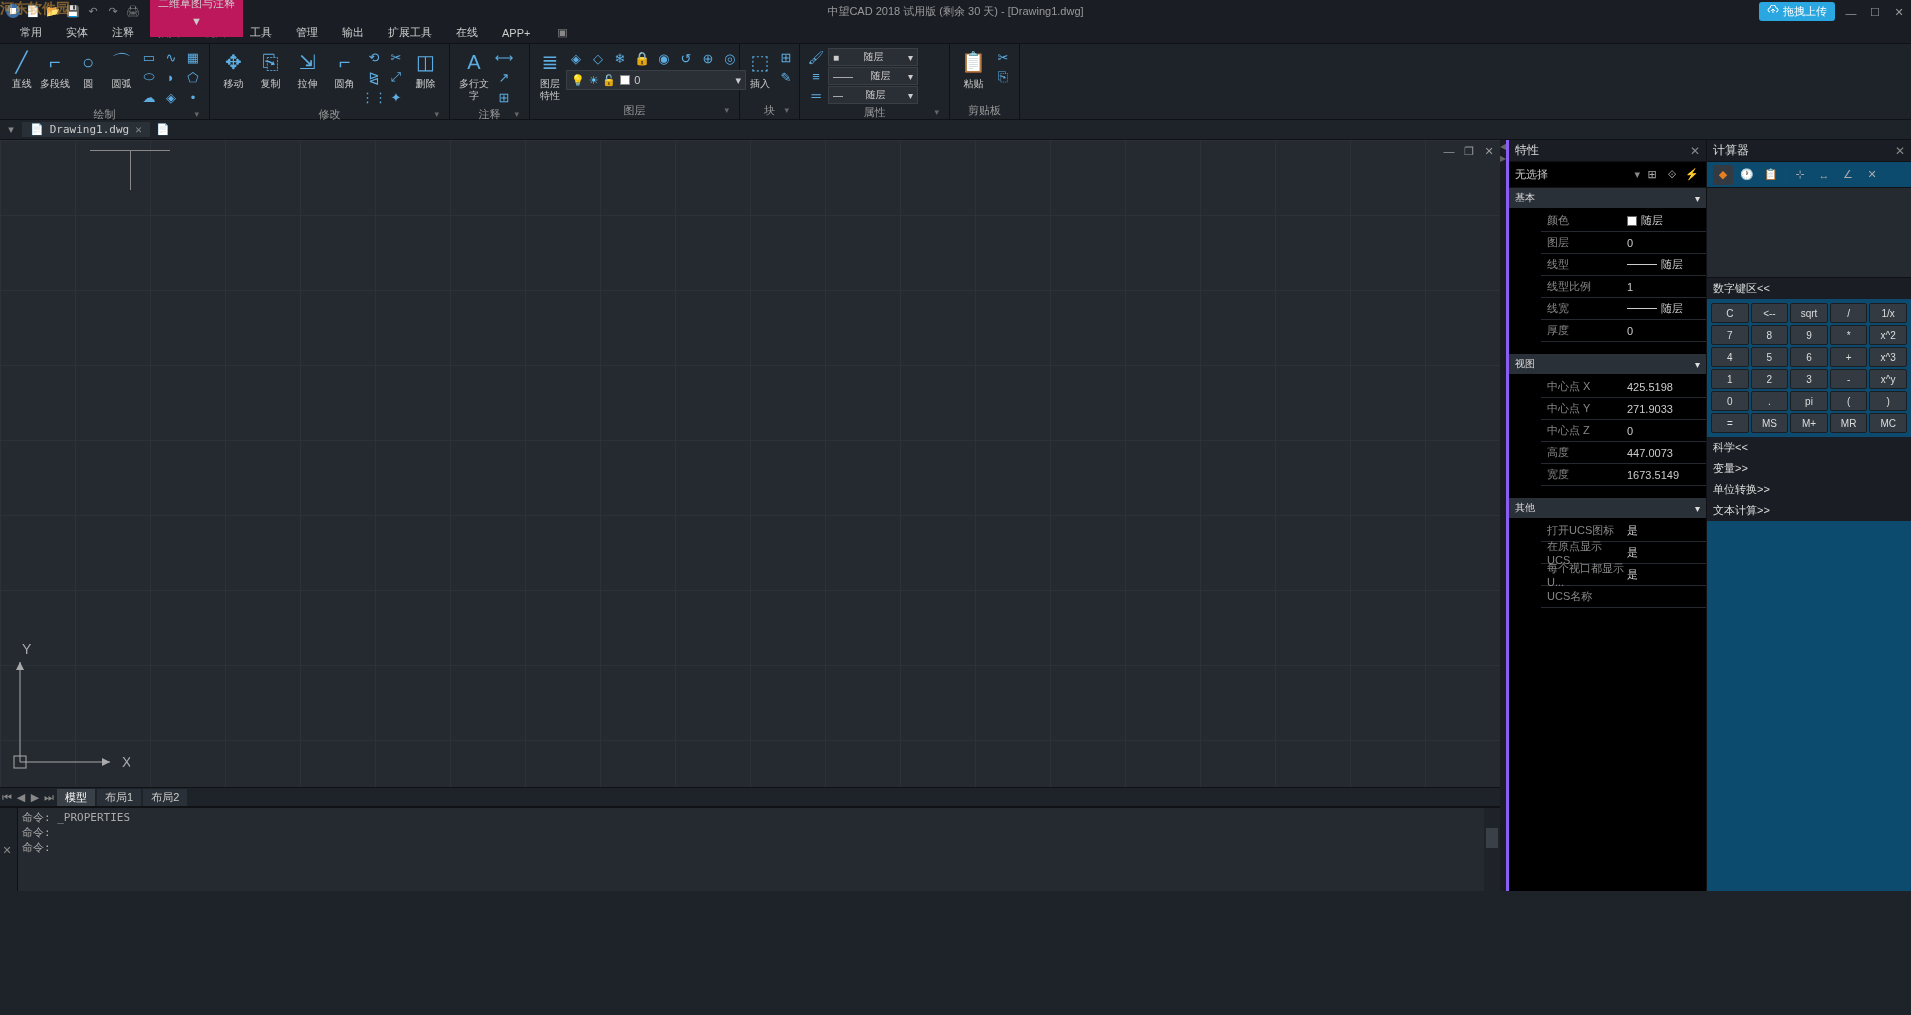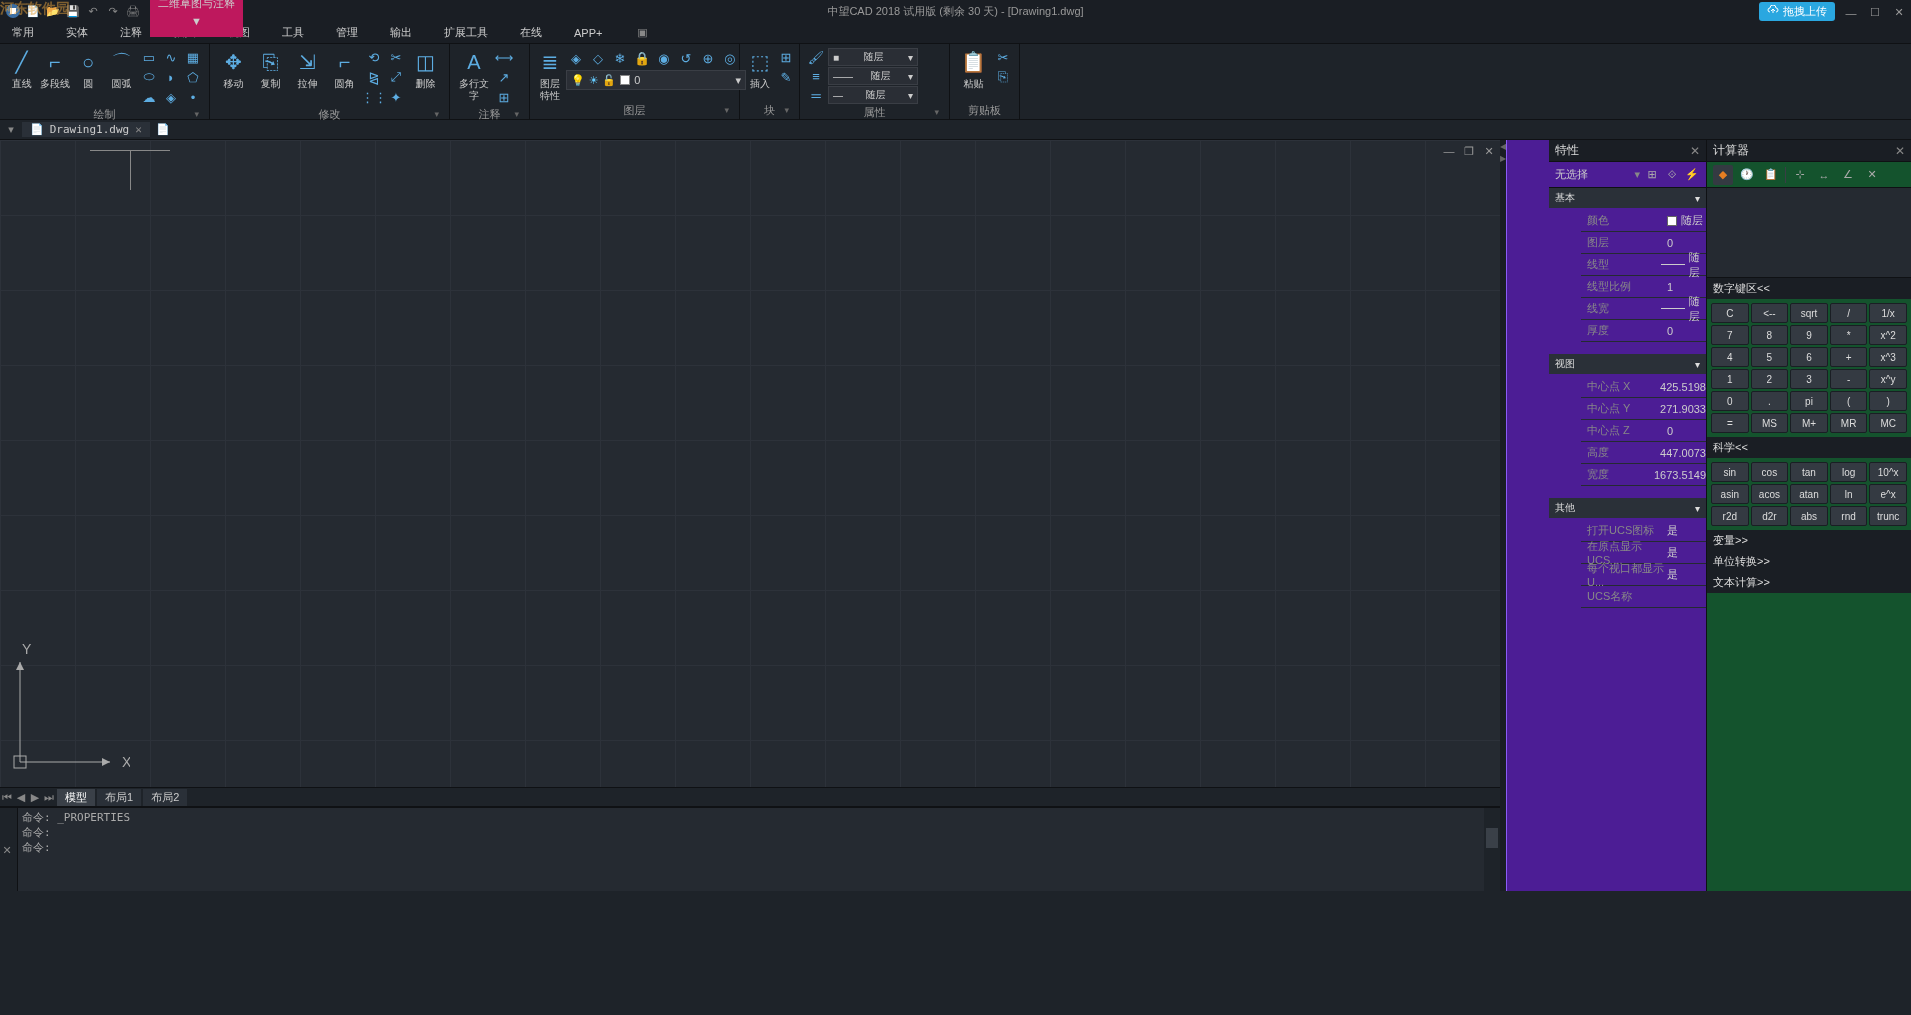--- a/index.html
+++ b/index.html
@@ -7,21 +7,21 @@
 .titlebar { height: 22px; background: #1a1e24; display: flex; align-items: center; padding: 0 4px; position: relative; }
 .titlebar .qat { display: flex; gap: 2px; align-items: center; }
 .titlebar .icon-btn { width: 18px; height: 18px; display: flex; align-items: center; justify-content: center; color: #8a8a8a; cursor: pointer; }
 .titlebar .workspace { background: #be185d; color: #ccc; padding: 10px 8px; font-size: 11px; margin-left: 8px; display: flex; align-items: center; gap: 4px; flex-direction: column; }
 .titlebar .title { position: absolute; left: 50%; transform: translateX(-50%); color: #999; font-size: 11px; }
 .titlebar .watermark { position: absolute; left: 0; top: 0; color: #e6a23c; opacity: 0.5; font-size: 14px; pointer-events: none; font-weight: bold; }
 .titlebar .win-controls { margin-left: auto; display: flex; gap: 8px; align-items: flex-end; }
 .titlebar .cloud-btn { background: #2aa7e0; color: #fff; padding: 2px 8px; border-radius: 3px; display: flex; align-items: center; gap: 4px; }
 .titlebar .win-btn { width: 16px; height: 16px; display: flex; align-items: center; justify-content: center; color: #999; cursor: pointer; }
 
-.menubar { height: 22px; background: #1a1e24; display: flex; align-items: center; padding: 0 2px; gap: 12px; border-bottom: 1px solid #0f1114; }
+.menubar { height: 22px; background: #1a1e24; display: flex; align-items: center; padding: 0 10px; gap: 4px; border-bottom: 1px solid #0f1114; }
 .menubar .menu-item { padding: 2px 10px; color: #ccc; cursor: pointer; }
 .menubar .menu-icon { width: 20px; height: 20px; display: flex; align-items: center; justify-content: center; color: #888; margin-left: 8px; cursor: pointer; }
 
 .ribbon { height: 76px; background: #1e2329; display: flex; border-bottom: 1px solid #0f1114; }
 .ribbon-panel { border-right: 1px solid #0f1114; padding: 2px 6px; display: flex; flex-direction: column; position: relative; }
 .ribbon-panel .panel-body { flex: 1; display: flex; gap: 2px; align-items: flex-start; }
 .ribbon-panel .panel-label { text-align: center; font-size: 11px; color: #999; height: 16px; line-height: 16px; position: relative; }
 .ribbon-panel .expand { position: absolute; right: 4px; bottom: 0px; color: #666; font-size: 9px; cursor: pointer; }
 .big-btn { width: 36px; height: 56px; display: flex; flex-direction: column; align-items: center; justify-content: flex-start; gap: 2px; cursor: pointer; padding-top: 2px; }
 .big-btn .ico { width: 28px; height: 28px; display: flex; align-items: center; justify-content: center; color: #5dade2; font-size: 20px; }
@@ -59,33 +59,33 @@
 .commandline .handle span { width: 12px; height: 12px; color: #888; }
 .commandline .history { flex: 1; padding: 2px 4px; font-family: monospace; font-size: 11px; color: #aaa; overflow-y: auto; }
 .commandline .scroll { width: 16px; background: #1e2329; position: relative; }
 .commandline .scroll .thumb { position: absolute; width: 12px; left: 2px; top: 20px; height: 20px; background: #3a4048; }
 .cmd-line { line-height: 15px; }
 
 .splitter { width: 6px; background: #1a1e24; display: flex; flex-direction: column; justify-content: flex-start; }
 .splitter span { width: 6px; height: 12px; display: flex; align-items: center; justify-content: center; color: #666; font-size: 8px; }
 
 .right-panels { display: flex; flex: 0 0 auto; }
-.panel { width: 200px; background: #4c1d95; border-left: 1px solid #8b5cf6; display: flex; flex-direction: column; padding-left: 42px; }
+.panel { width: 200px; background: #000000; border-left: 3px solid #8b5cf6; display: flex; flex-direction: column; }
 .panel-hdr { height: 22px; background: #1a1e24; display: flex; align-items: center; justify-content: space-between; padding: 0 6px; color: #ddd; font-size: 12px; border-bottom: 1px solid #0f1114; }
 .panel-hdr .close { color: #888; cursor: pointer; }
 .panel-sub { height: 26px; display: flex; align-items: center; padding: 0 6px; gap: 4px; color: #ccc; border-bottom: 1px solid #0f1114; }
 .panel-sub .sel { flex: 1; font-size: 11px; }
 .panel-sub .ico { width: 16px; height: 16px; display: flex; align-items: center; justify-content: center; color: #aaa; cursor: pointer; }
 .panel-body2 { flex: 1; overflow-y: auto; }
 .prop-section-hdr { background: #2a3038; padding: 3px 6px; color: #ddd; font-size: 10px; display: flex; justify-content: space-between; align-items: center; cursor: pointer; margin-bottom: 2px; }
 .prop-row { display: flex; height: 22px; align-items: center; border-bottom: 1px solid #252a31; margin-left: 32px; }
 .prop-row .k { width: 86px; padding-left: 6px; color: #888; font-size: 11px; }
 .prop-row .v { flex: 1; color: #ccc; font-size: 11px; display: flex; align-items: center; gap: 4px; }
 
-.calc { width: 205px; background: #14532d; border-left: 1px solid #0f1114; display: flex; flex-direction: column; }
+.calc { width: 205px; background: #0c4a6e; border-left: 1px solid #0f1114; display: flex; flex-direction: column; }
 .calc-toolbar { height: 26px; display: flex; align-items: center; gap: 4px; padding: 0 6px; border-bottom: 1px solid #0f1114; }
 .calc-toolbar .ico { width: 20px; height: 20px; display: flex; align-items: center; justify-content: center; color: #aaa; cursor: pointer; border-radius: 2px; }
 .calc-toolbar .ico.active { background: #343a42; }
 .calc-display { height: 90px; background: #252a31; border-bottom: 1px solid #0f1114; }
 .calc-section-hdr { background: #1a1e24; padding: 3px 6px; color: #ddd; font-size: 11px; cursor: pointer; }
 .calc-keys { display: grid; grid-template-columns: repeat(5, 1fr); gap: 2px; padding: 4px; }
 .calc-key { height: 20px; background: #343a42; border: 1px solid #1a1e24; display: flex; align-items: center; justify-content: center; color: #ddd; font-size: 10px; cursor: pointer; border-radius: 2px; }
 
 svg { display: block; }
 </style>
@@ -541,35 +541,18 @@
           <div class="calc-key">pi</div>
           <div class="calc-key">(</div>
           <div class="calc-key">)</div>
           <div class="calc-key">=</div>
           <div class="calc-key">MS</div>
           <div class="calc-key">M+</div>
           <div class="calc-key">MR</div>
           <div class="calc-key">MC</div>
         </div>
       <div class="calc-section-hdr">科学&lt;&lt;</div>
-      <div class="calc-keys" id="calc-sci">
-          <div class="calc-key">sin</div>
-          <div class="calc-key">cos</div>
-          <div class="calc-key">tan</div>
-          <div class="calc-key">log</div>
-          <div class="calc-key">10^x</div>
-          <div class="calc-key">asin</div>
-          <div class="calc-key">acos</div>
-          <div class="calc-key">atan</div>
-          <div class="calc-key">ln</div>
-          <div class="calc-key">e^x</div>
-          <div class="calc-key">r2d</div>
-          <div class="calc-key">d2r</div>
-          <div class="calc-key">abs</div>
-          <div class="calc-key">rnd</div>
-          <div class="calc-key">trunc</div>
-        </div>
       <div class="calc-section-hdr">变量&gt;&gt;</div>
       <div class="calc-section-hdr">单位转换&gt;&gt;</div>
       <div class="calc-section-hdr">文本计算&gt;&gt;</div>
     </div>
   </div>
 </div>
 
 </body></html>

